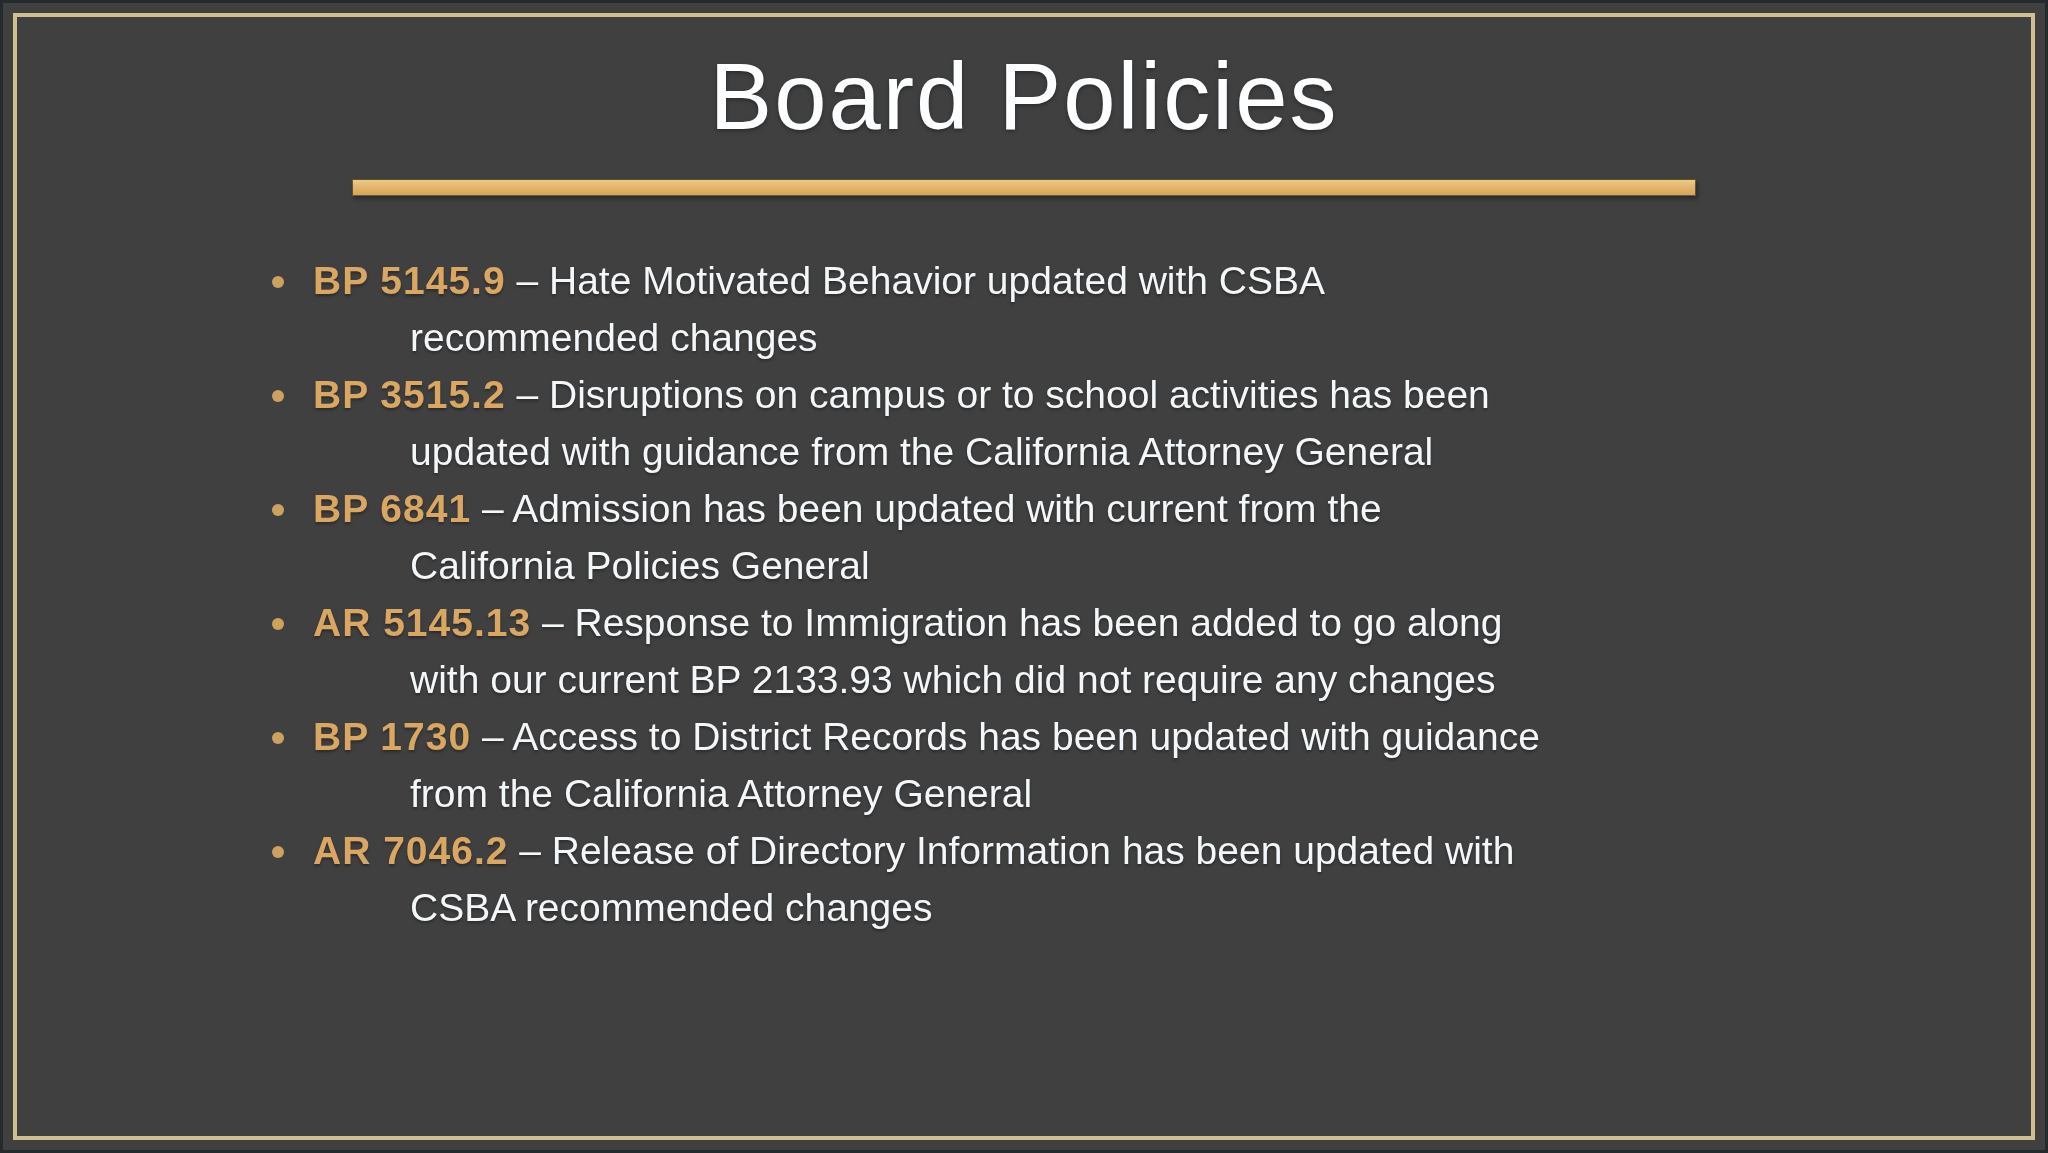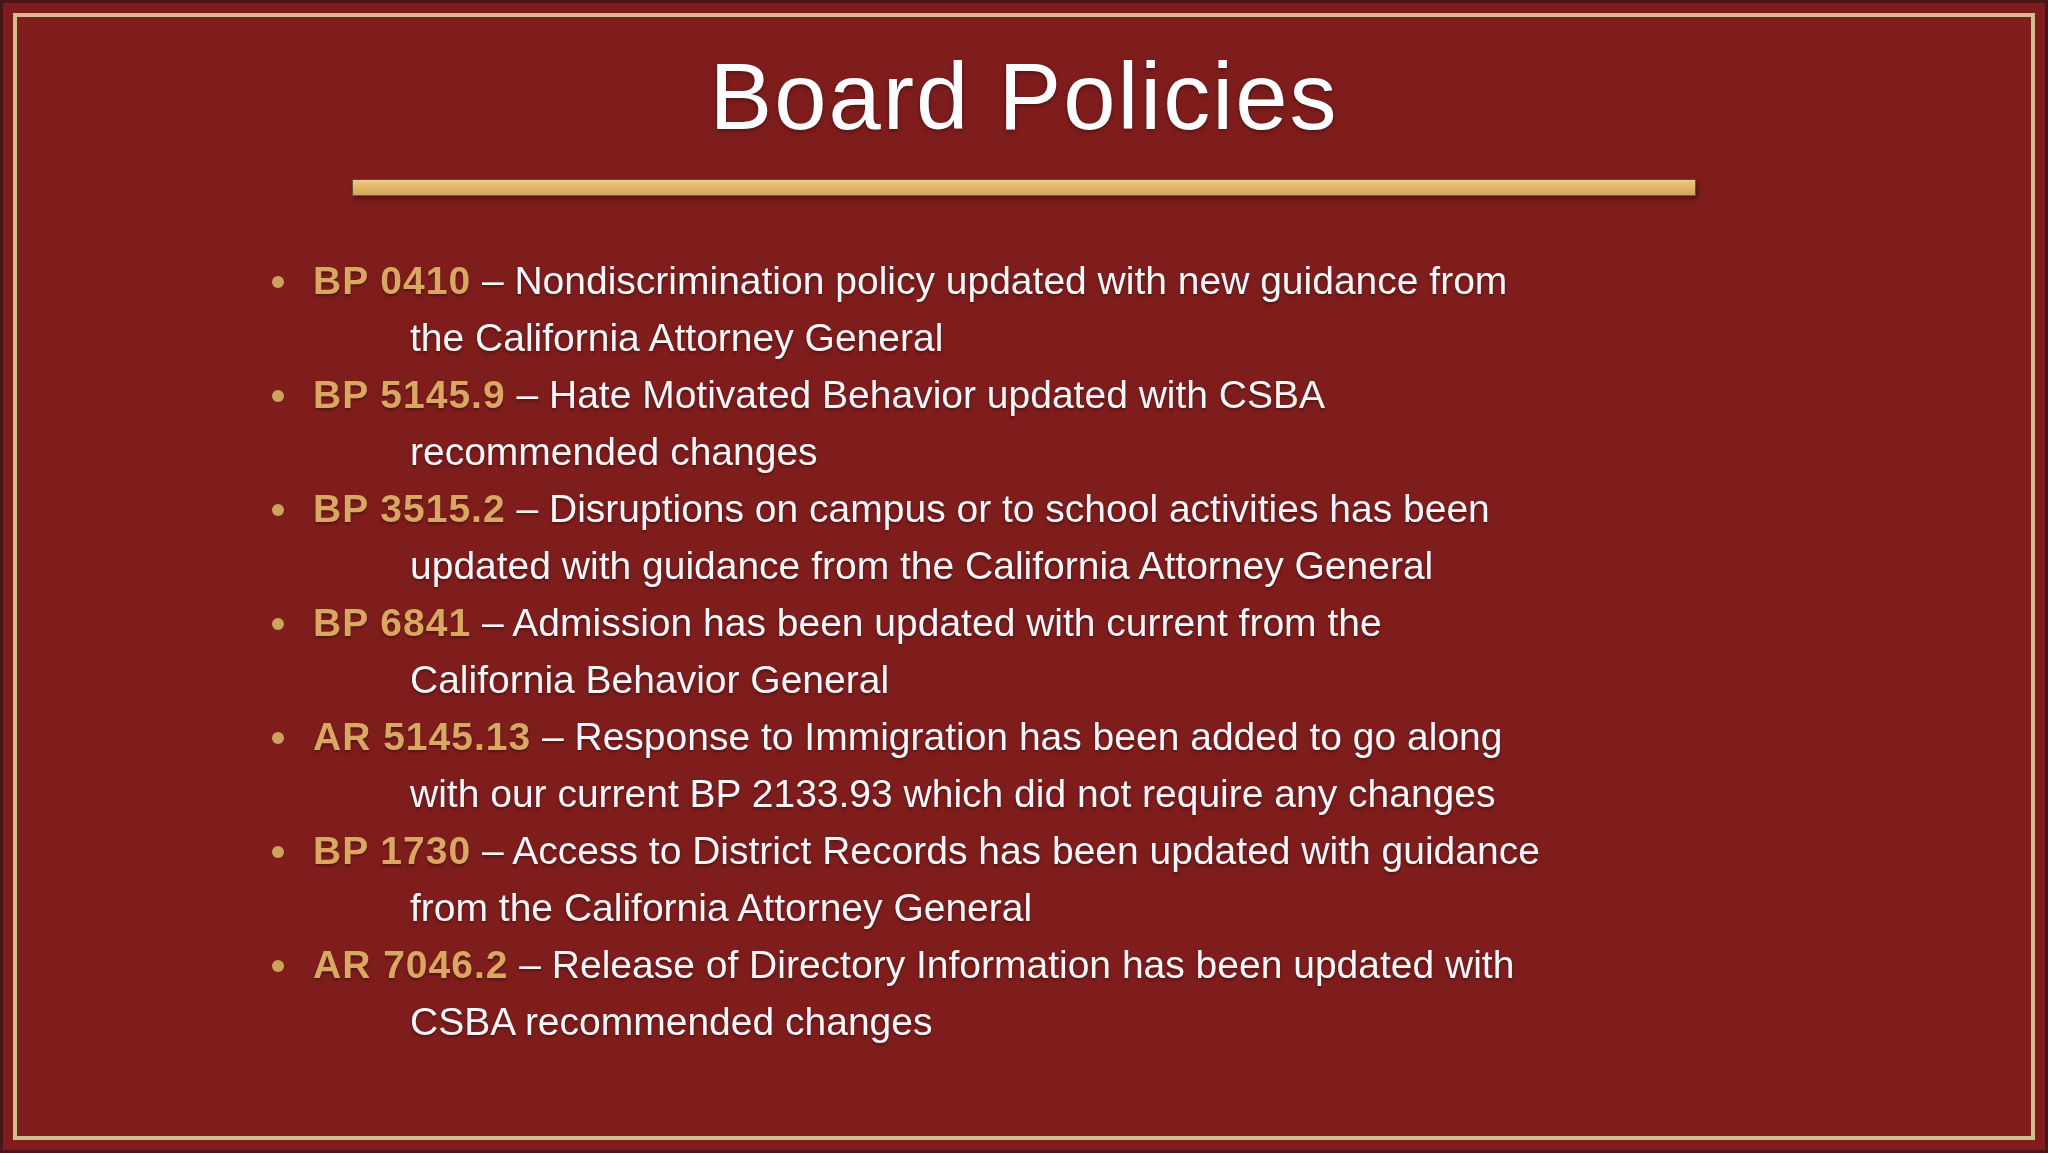--- a/index.html
+++ b/index.html
@@ -4,21 +4,21 @@
 <style>
   html, body {
     margin: 0;
     padding: 0;
     background: #0b2230;
   }
   .slide {
     position: relative;
     width: 2048px;
     height: 1153px;
-    background: #7f1d1d;
+    background: #404040;
     overflow: hidden;
     font-family: "Liberation Sans", sans-serif;
     box-shadow: inset 0 0 0 3px rgba(5, 15, 20, 0.45);
   }
   .frame {
     position: absolute;
     left: 13px;
     top: 13px;
     right: 13px;
     bottom: 13px;
@@ -89,37 +89,32 @@
 
 <div class="slide">
   <div class="frame"></div>
 
   <h1 class="title">Board Policies</h1>
   <div class="title-underline"></div>
 
   <ul class="policies">
     <li>
       <span class="bullet-dot"></span>
-      <div class="line1"><span class="code">BP 0410</span> <span>– Nondiscrimination policy updated with new guidance from</span></div>
-      <div class="line2">the California Attorney General</div>
-    </li>
-    <li>
-      <span class="bullet-dot"></span>
       <div class="line1"><span class="code">BP 5145.9</span> <span>– Hate Motivated Behavior updated with CSBA</span></div>
       <div class="line2">recommended changes</div>
     </li>
     <li>
       <span class="bullet-dot"></span>
       <div class="line1"><span class="code">BP 3515.2</span> <span>– Disruptions on campus or to school activities has been</span></div>
       <div class="line2">updated with guidance from the California Attorney General</div>
     </li>
     <li>
       <span class="bullet-dot"></span>
       <div class="line1"><span class="code">BP 6841</span> <span>– Admission has been updated with current from the</span></div>
-      <div class="line2">California Behavior General</div>
+      <div class="line2">California Policies General</div>
     </li>
     <li>
       <span class="bullet-dot"></span>
       <div class="line1"><span class="code">AR 5145.13</span> <span>– Response to Immigration has been added to go along</span></div>
       <div class="line2">with our current BP 2133.93 which did not require any changes</div>
     </li>
     <li>
       <span class="bullet-dot"></span>
       <div class="line1"><span class="code">BP 1730</span> <span>– Access to District Records has been updated with guidance</span></div>
       <div class="line2">from the California Attorney General</div>

